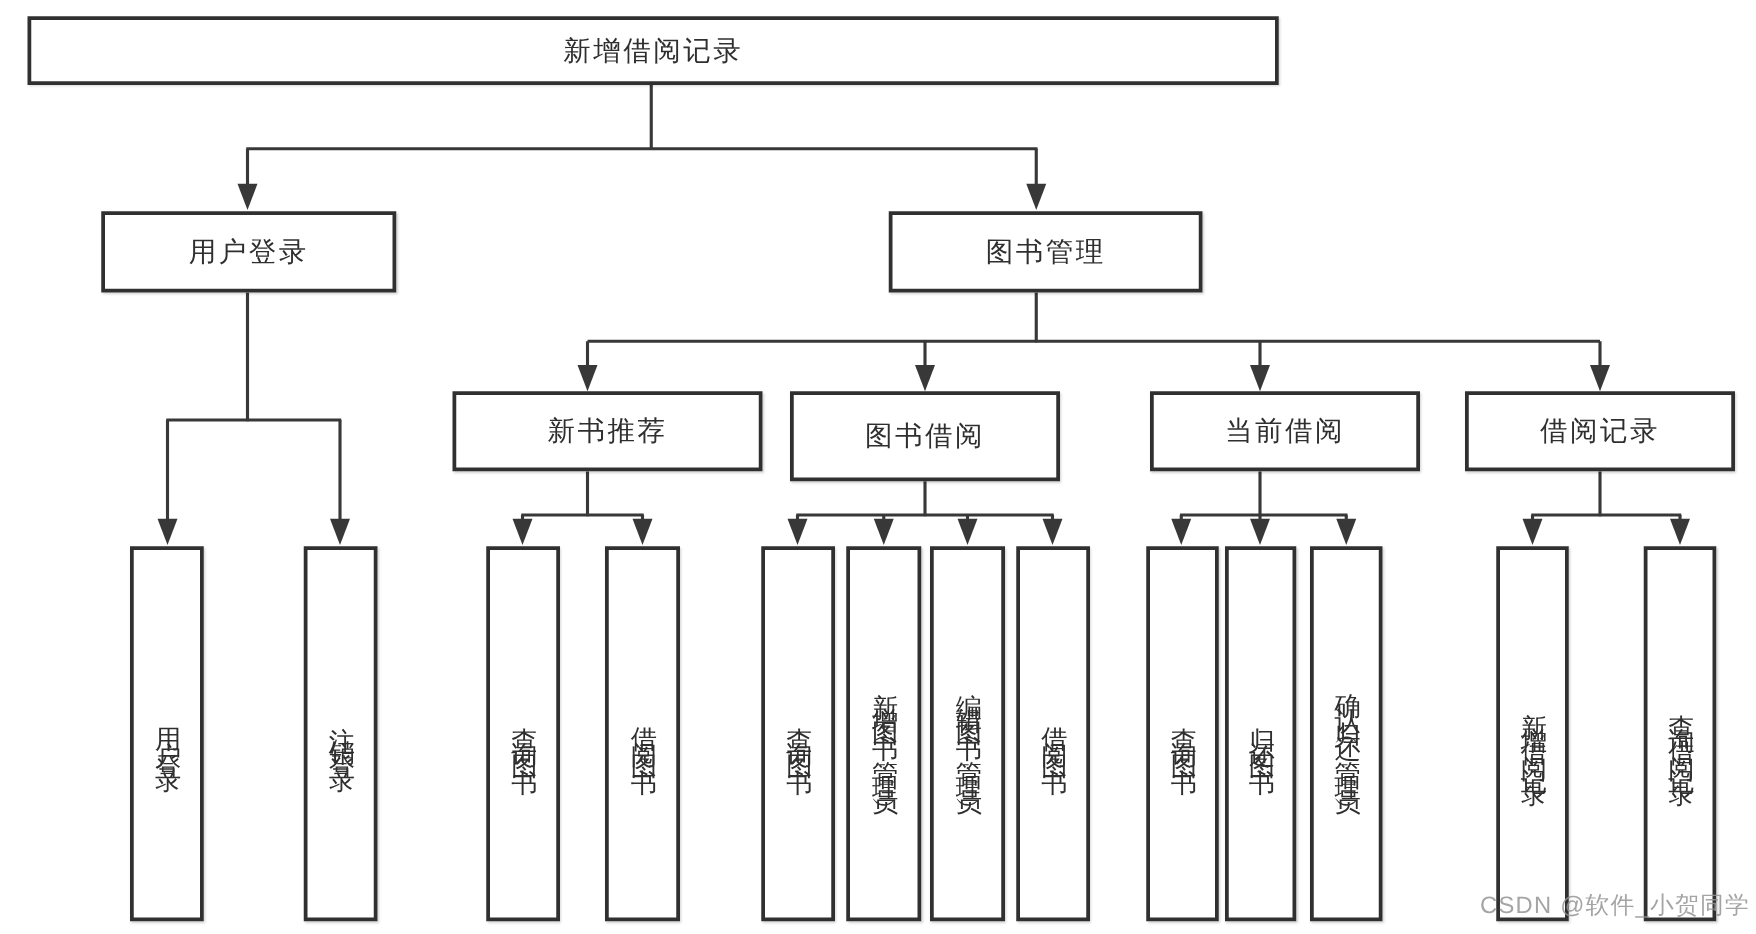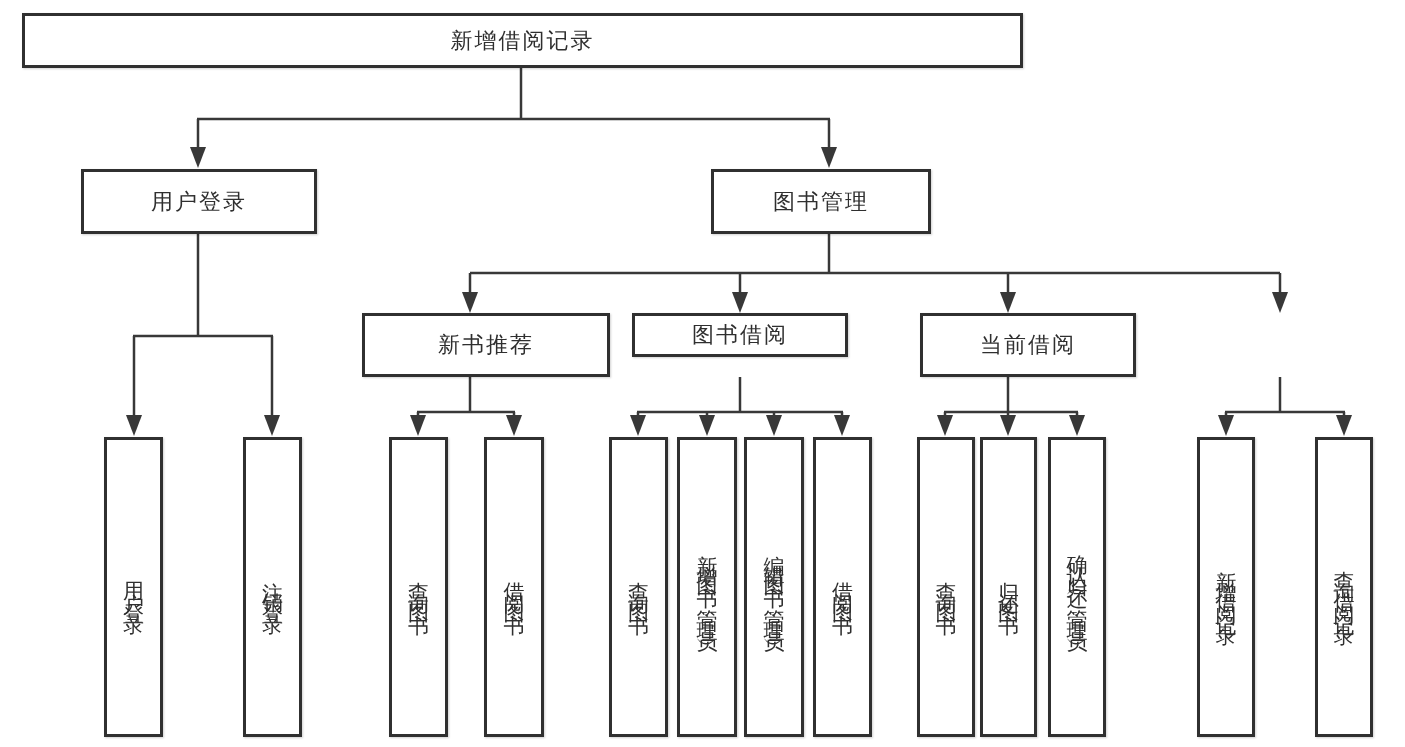--- a/index.html
+++ b/index.html
@@ -110,38 +110,40 @@
     <line class="wire" x1="1225" y1="412" x2="1345" y2="412"></line>
     <line class="wire" x1="1226" y1="412" x2="1226" y2="418"></line>
     <polygon class="arrowhead" points="1218,415 1234,415 1226,436"></polygon>
     <line class="wire" x1="1344" y1="412" x2="1344" y2="418"></line>
     <polygon class="arrowhead" points="1336,415 1352,415 1344,436"></polygon>
   </svg>
 
   <div class="node h" style="left:22px; top:13px; width:1001px; height:55px;">新增借阅记录</div>
 
   <div class="node h" style="left:81px; top:169px; width:236px; height:65px;">用户登录</div>
-  <div class="node h" style="left:711px; top:169px; width:220px; height:65px;">图书管理</div>
+  <div class="node h" style="left:711px; top:169px; width:251px; height:65px;">图书管理</div>
 
   <div class="node h" style="left:362px; top:313px; width:248px; height:64px;">新书推荐</div>
-  <div class="node h" style="left:632px; top:313px; width:216px; height:44px;text-align:center;">图书借阅</div>
+  <div class="node h" style="left:632px; top:313px; width:216px; height:72px;text-align:center;">图书借阅</div>
   <div class="node h" style="left:900px; top:313px; width:216px; height:64px;margin-left:20px;">当前借阅</div>
+  <div class="node h" style="left:1172px; top:313px; width:216px; height:64px;">借阅记录</div>
 
   <div class="node v" style="left:104px; top:437px; width:59px; height:300px;">用户登录</div>
   <div class="node v" style="left:243px; top:437px; width:59px; height:300px;">注销登录</div>
 
   <div class="node v" style="left:389px; top:437px; width:59px; height:300px;">查询图书</div>
   <div class="node v" style="left:484px; top:437px; width:60px; height:300px;">借阅图书</div>
 
   <div class="node v" style="left:609px; top:437px; width:59px; height:300px;">查询图书</div>
   <div class="node v" style="left:677px; top:437px; width:60px; height:300px;">新增图书（管理员）</div>
   <div class="node v" style="left:744px; top:437px; width:60px; height:300px;">编辑图书（管理员）</div>
   <div class="node v" style="left:813px; top:437px; width:59px; height:300px;">借阅图书</div>
 
   <div class="node v" style="left:917px; top:437px; width:58px; height:300px;">查询图书</div>
   <div class="node v" style="left:980px; top:437px; width:57px; height:300px;">归还图书</div>
   <div class="node v" style="left:1048px; top:437px; width:58px; height:300px;">确认归还（管理员）</div>
 
   <div class="node v" style="left:1197px; top:437px; width:58px; height:300px;">新增借阅记录</div>
   <div class="node v" style="left:1315px; top:437px; width:58px; height:300px;">查询借阅记录</div>
 
+  <div class="watermark">CSDN @软件_小贺同学</div>
 
 </div>
 
 </body></html>

